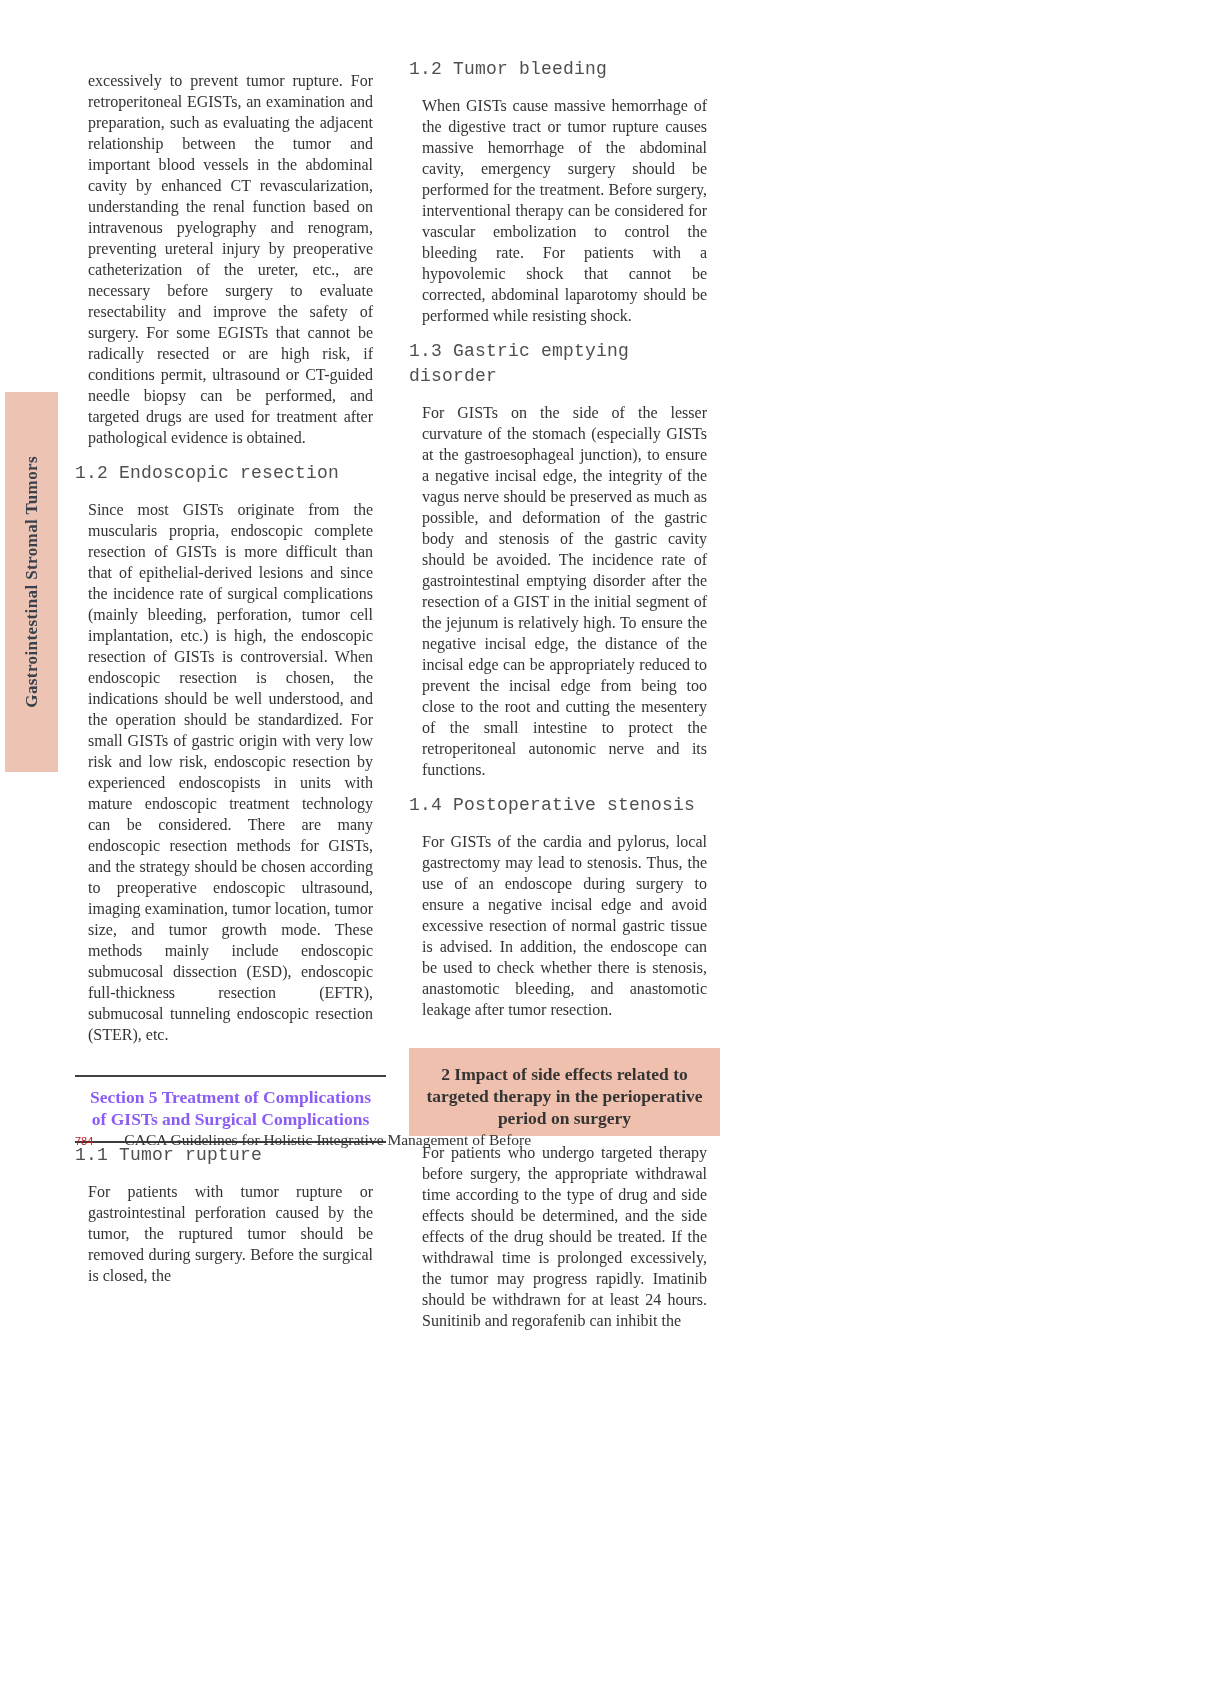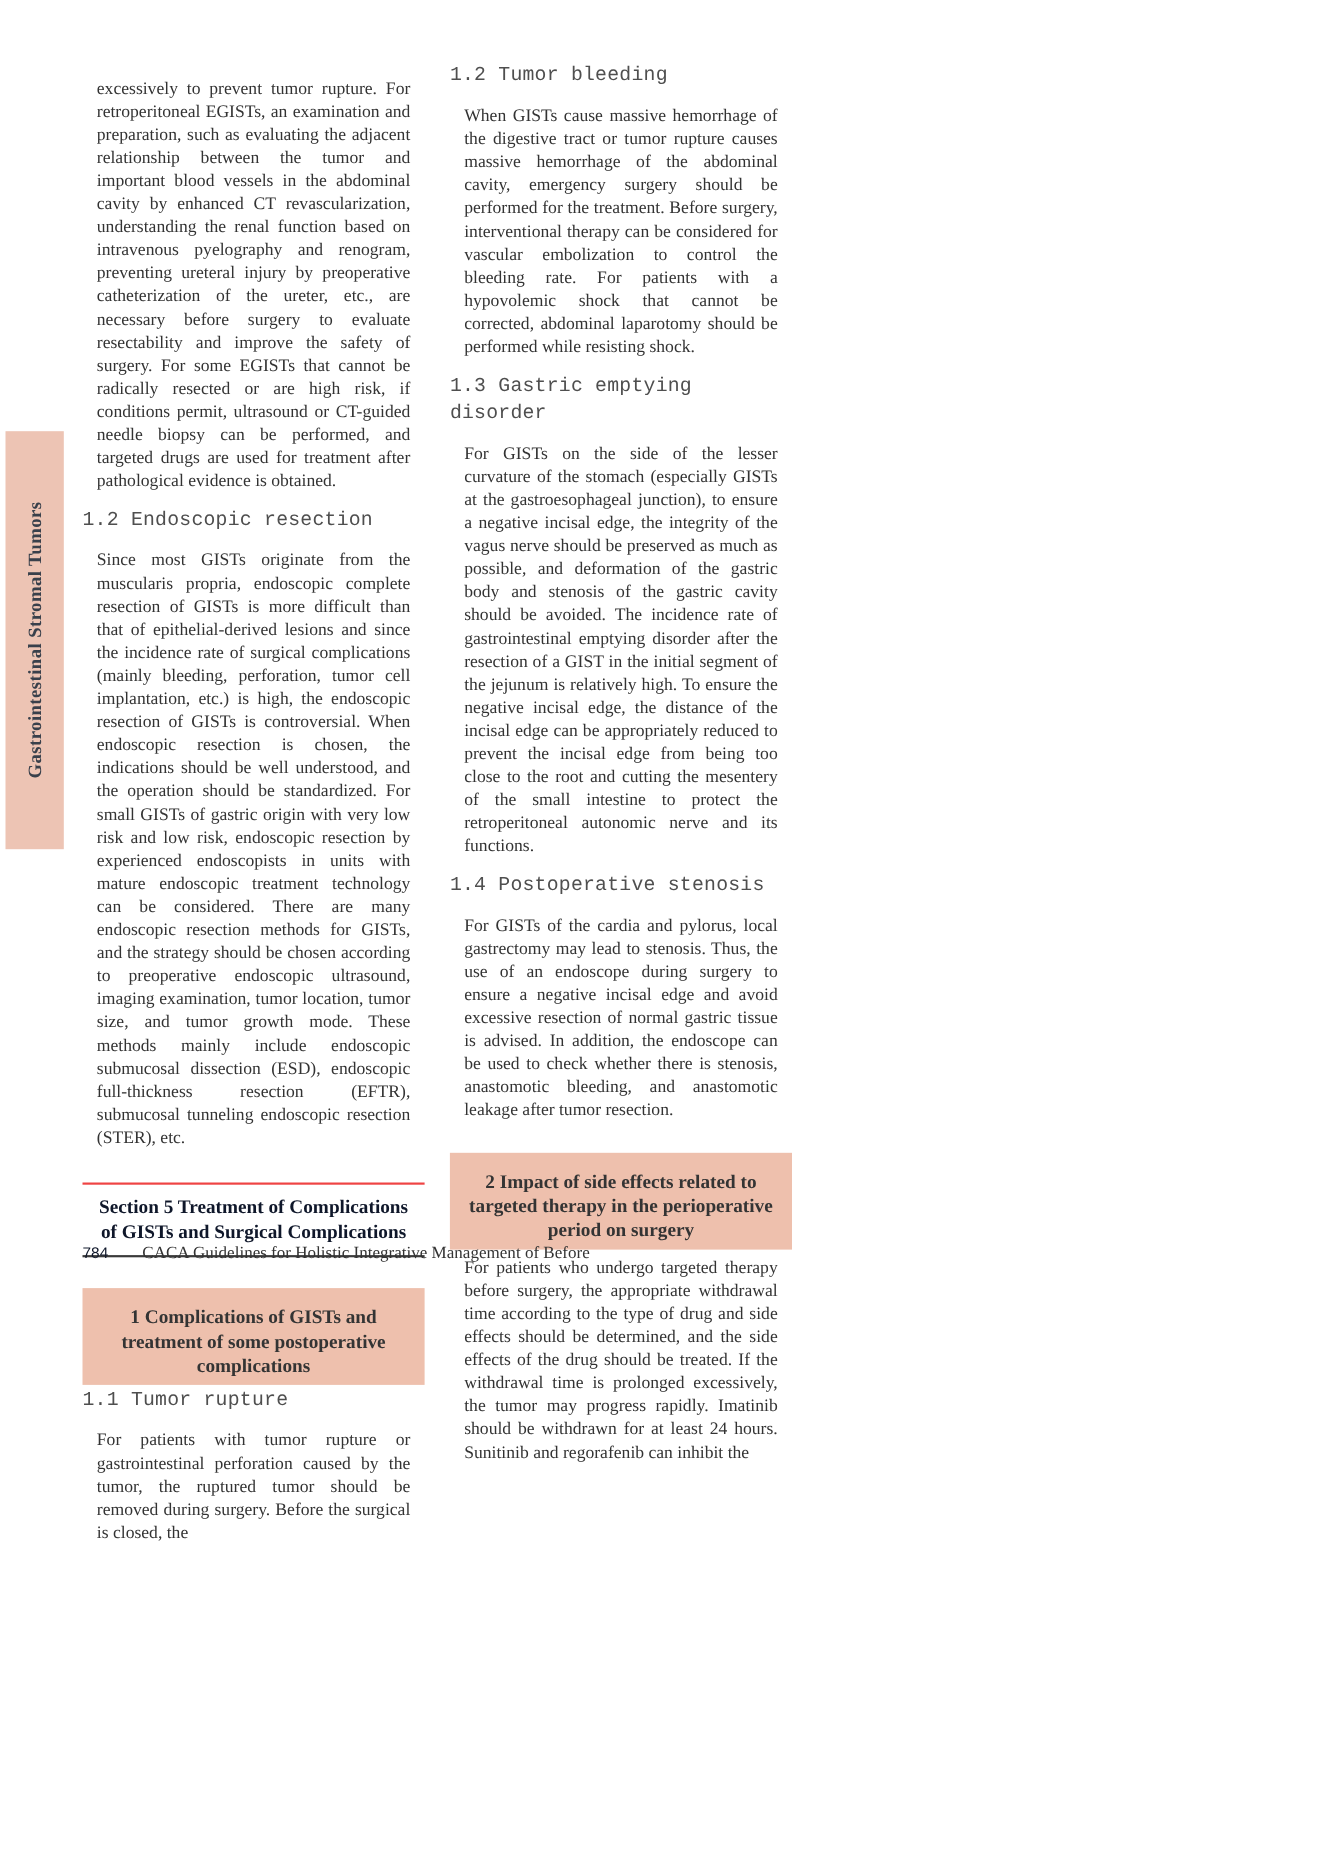--- a/index.html
+++ b/index.html
@@ -42,66 +42,65 @@
     margin:0;
     font-family:Liberation Mono, monospace;
     font-weight:400;
     font-size:18px; line-height:25px;
     color:#4f4f4f;
     letter-spacing:0.2px;
   }
 
   .section-rule-heading {
     margin-top:30px;
-    border-top:2px solid #ef4444;
+    border-top:2px solid #404040;
     border-bottom:2px solid #3a3a3a;
     padding:9px 8px 11px;
     text-align:center;
     font-weight:bold;
     font-size:17.5px; line-height:22px;
-    color:#0f172a;
+    color:#8b5cf6;
   }
   .boxed-heading {
     margin-top:28px;
     background:var(--highlight, #eec0ad);
     padding:15px 10px 7px;
     text-align:center;
     font-weight:bold;
     font-size:17.5px; line-height:22px;
     color:#343434;
   }
   .boxed-heading + h3.subhead { margin-top:2px; }
   .boxed-heading + p.body { margin-top:6px; }
 
   
   .footer {
     position:absolute; left:75px; top:1131px;
     display:flex; align-items:baseline; gap:31px;
   }
   .page-num {
     font-family:"Liberation Sans", sans-serif;
-    font-size:14px; color:#0f172a;
+    font-size:11px; color:#b91c1c;
   }
   .footer-title { font-size:15.5px; color:#333333; }
 </style>
 </head>
 <body>
 
 <div class="canvas">
 
   <div class="sidebar-tab">
     <span class="sidebar-text">Gastrointestinal Stromal Tumors</span>
   </div>
 
   <div class="col col-left">
     <p class="body">excessively to prevent tumor rupture. For retroperitoneal EGISTs, an examination and preparation, such as evaluating the adjacent relationship between the tumor and important blood vessels in the abdominal cavity by enhanced CT revascularization, understanding the renal function based on intravenous pyelography and renogram, preventing ureteral injury by preoperative catheterization of the ureter, etc., are necessary before surgery to evaluate resectability and improve the safety of surgery. For some EGISTs that cannot be radically resected or are high risk, if conditions permit, ultrasound or CT-guided needle biopsy can be performed, and targeted drugs are used for treatment after pathological evidence is obtained.</p>
     <h3 class="subhead">1.2 Endoscopic resection</h3>
     <p class="body">Since most GISTs originate from the muscularis propria, endoscopic complete resection of GISTs is more difficult than that of epithelial-derived lesions and since the incidence rate of surgical complications (mainly bleeding, perforation, tumor cell implantation, etc.) is high, the endoscopic resection of GISTs is controversial. When endoscopic resection is chosen, the indications should be well understood, and the operation should be standardized. For small GISTs of gastric origin with very low risk and low risk, endoscopic resection by experienced endoscopists in units with mature endoscopic treatment technology can be considered. There are many endoscopic resection methods for GISTs, and the strategy should be chosen according to preoperative endoscopic ultrasound, imaging examination, tumor location, tumor size, and tumor growth mode. These methods mainly include endoscopic submucosal dissection (ESD), endoscopic full-thickness resection (EFTR), submucosal tunneling endoscopic resection (STER), etc.</p>
     <div class="section-rule-heading">Section 5 Treatment of Complications of GISTs and Surgical Complications</div>
-    <div class="boxed-heading">1 Complications of GISTs and treatment of some postoperative complications</div>
     <h3 class="subhead">1.1 Tumor rupture</h3>
     <p class="body">For patients with tumor rupture or gastrointestinal perforation caused by the tumor, the ruptured tumor should be removed during surgery. Before the surgical is closed, the</p>
   </div>
 
   <div class="col col-right">
     <h3 class="subhead">1.2 Tumor bleeding</h3>
     <p class="body">When GISTs cause massive hemorrhage of the digestive tract or tumor rupture causes massive hemorrhage of the abdominal cavity, emergency surgery should be performed for the treatment. Before surgery, interventional therapy can be considered for vascular embolization to control the bleeding rate. For patients with a hypovolemic shock that cannot be corrected, abdominal laparotomy should be performed while resisting shock.</p>
     <h3 class="subhead">1.3 Gastric emptying disorder</h3>
     <p class="body">For GISTs on the side of the lesser curvature of the stomach (especially GISTs at the gastroesophageal junction), to ensure a negative incisal edge, the integrity of the vagus nerve should be preserved as much as possible, and deformation of the gastric body and stenosis of the gastric cavity should be avoided. The incidence rate of gastrointestinal emptying disorder after the resection of a GIST in the initial segment of the jejunum is relatively high. To ensure the negative incisal edge, the distance of the incisal edge can be appropriately reduced to prevent the incisal edge from being too close to the root and cutting the mesentery of the small intestine to protect the retroperitoneal autonomic nerve and its functions.</p>
     <h3 class="subhead">1.4 Postoperative stenosis</h3>

